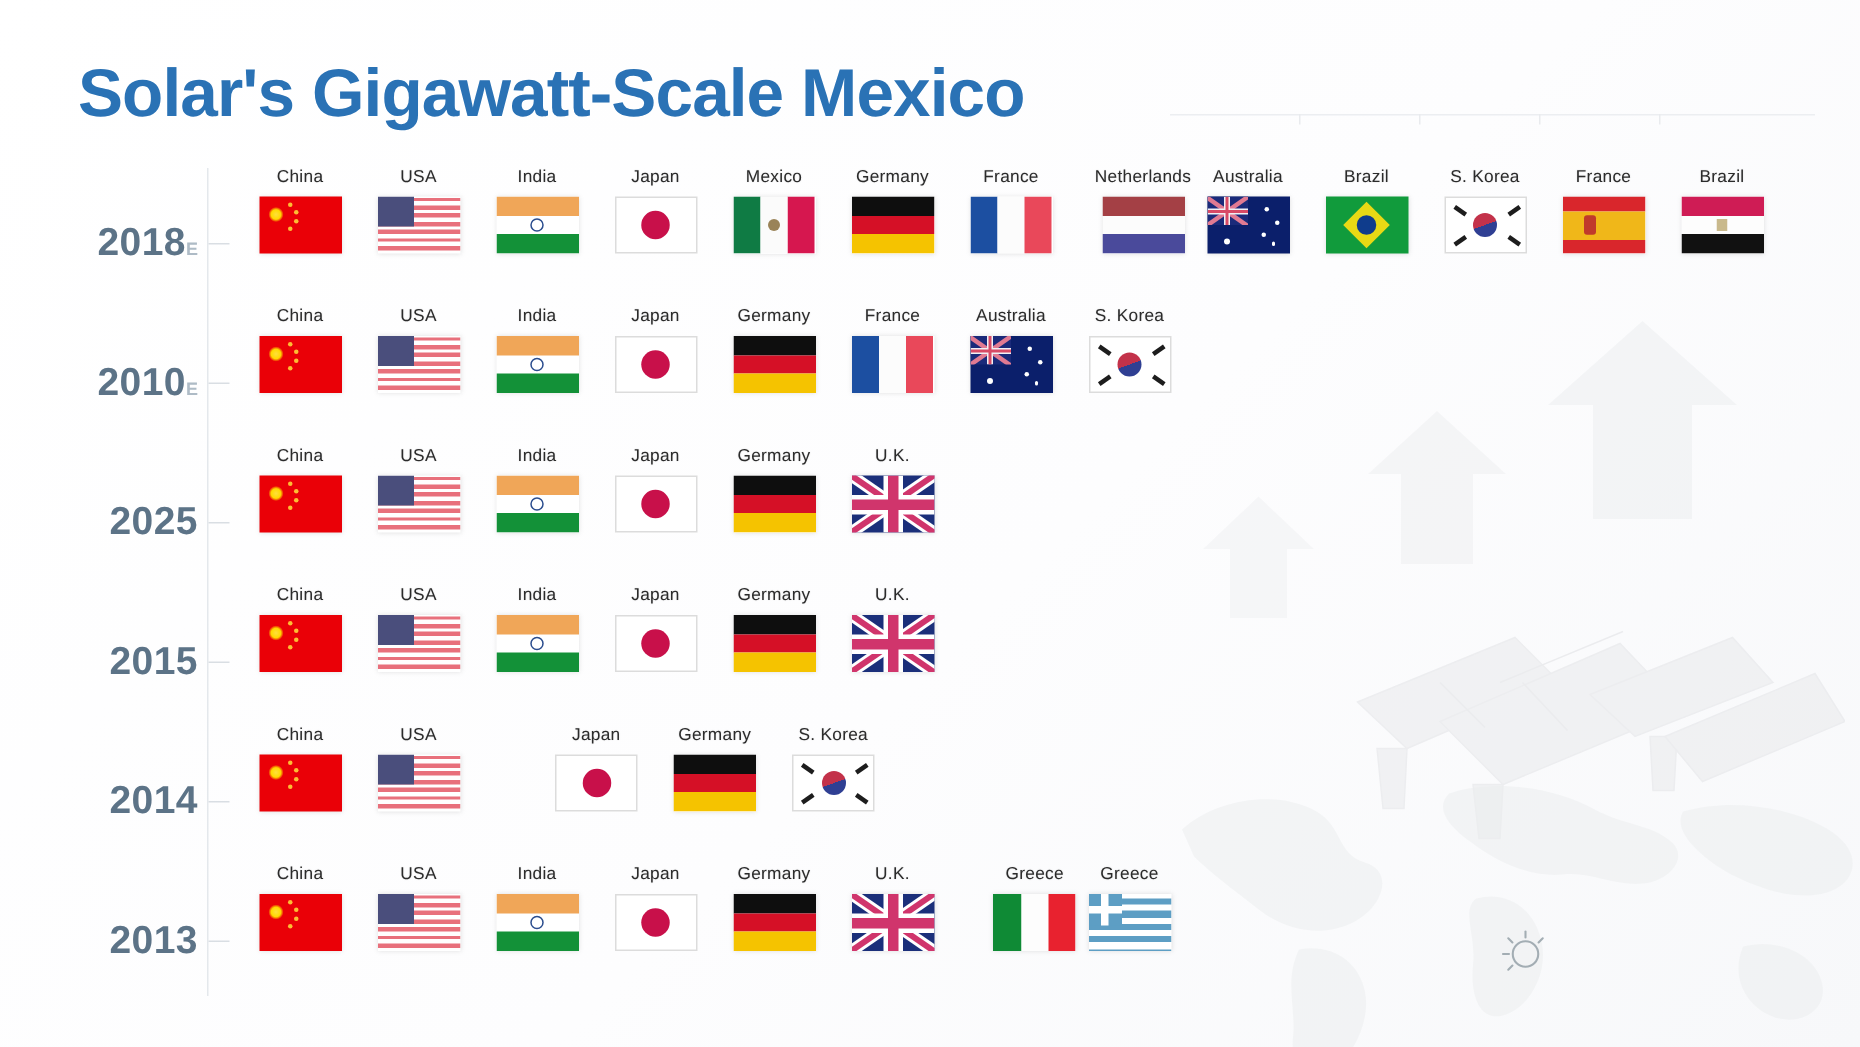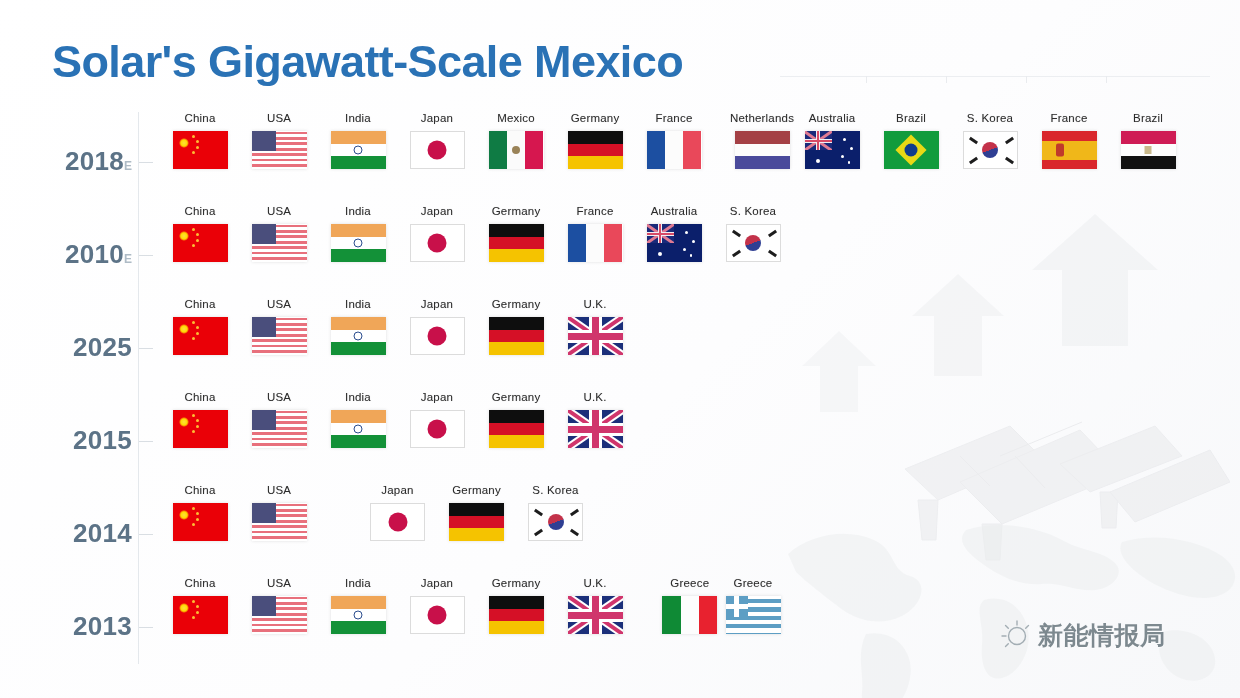--- a/index.html
+++ b/index.html
@@ -967,16 +967,15 @@
         <circle cx="17" cy="18" r="8.5" fill="none" stroke="#8d9aa2" stroke-width="1.4"></circle>
         <g stroke="#8d9aa2" stroke-width="1.4" stroke-linecap="round">
           <line x1="17" y1="3" x2="17" y2="7"></line>
           <line x1="5.5" y1="7.5" x2="8.3" y2="10.3"></line>
           <line x1="2" y1="18" x2="6" y2="18"></line>
           <line x1="5.5" y1="28.5" x2="8.3" y2="25.7"></line>
           <line x1="28.5" y1="7.5" x2="25.7" y2="10.3"></line>
         </g>
       </svg>
     </div>
-    <div class="wm-text">新能情报局</div>
   </div>
 
 </div>
 
 </body></html>

